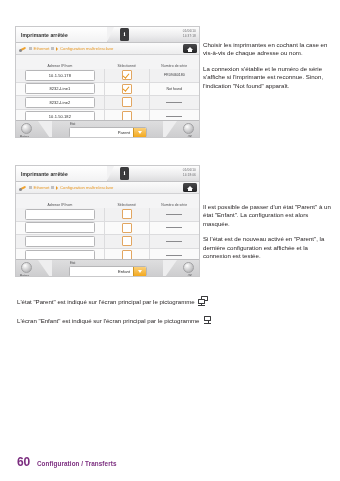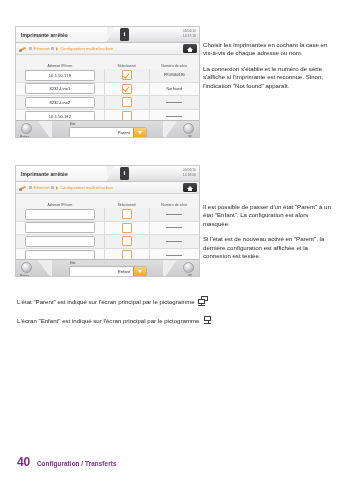--- a/index.html
+++ b/index.html
@@ -679,15 +679,15 @@
 <div class="picto-line picto-2">
   <span>L'écran "Enfant" est indiqué sur l'écran principal par le pictogramme</span>
   <span class="picto-icon ico-child">
     <span class="mon front"></span>
     <span class="mon-stand"></span>
       <span class="mon-base"></span>
   </span>
 </div>
 
 <div class="footer">
-  <span class="pagenum">40</span>
+  <span class="pagenum">60</span>
   <span class="foottitle">Configuration / Transferts</span>
 </div>
 
 </body></html>

